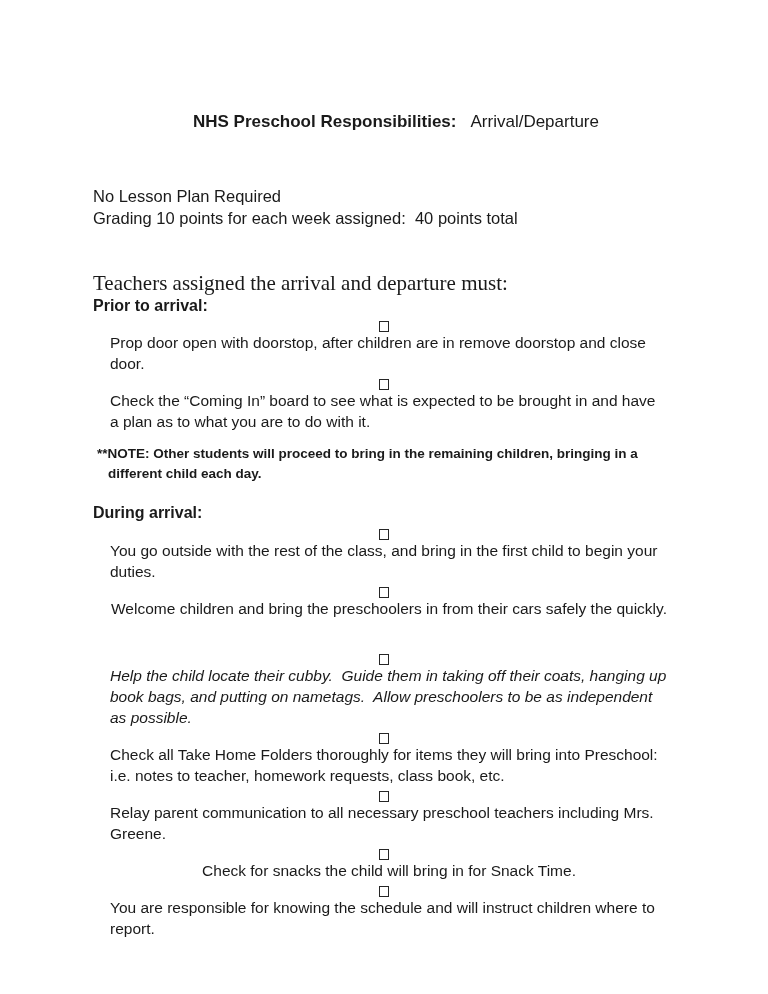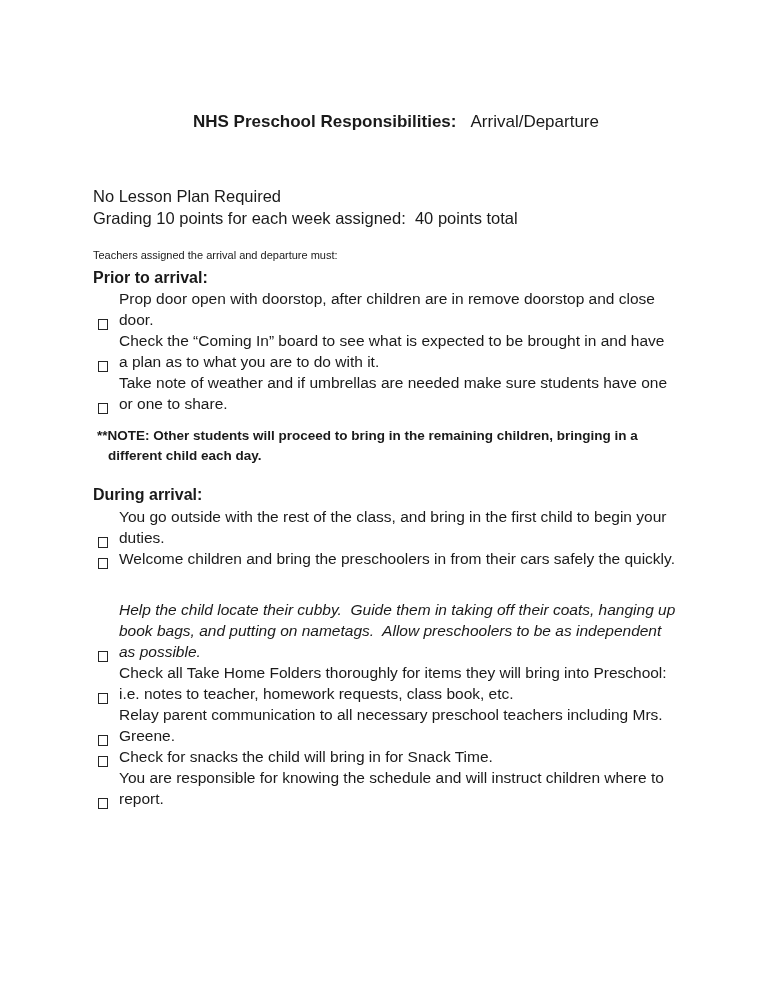--- a/index.html
+++ b/index.html
@@ -23,39 +23,41 @@
   }
   .doc-title .title-main { font-weight: bold; }
   .doc-title .title-topic { margin-left: 14px; font-weight: normal; }
   .subtitle-block { margin-top: 33px; text-align: left; }
   .subtitle {
     font-size: 16.5px;
     line-height: 21.5px;
     white-space: pre-wrap;
   }
   .intro {
-    margin-top: 16px;
-    font-size: 11px;
+    margin-top: 44px;
+    font-size: 21px;
     line-height: 21.5px;
     white-space: pre-wrap;
+    font-family: Liberation Serif, serif;
   }
   .section-heading {
     font-size: 16px;
     font-weight: bold;
     line-height: 21.5px;
     white-space: pre-wrap;
   }
   .section-heading.during { margin-top: 18px; }
   ul.checklist { list-style: none; }
   ul.checklist li {
     display: flex;
-    align-items: flex-end;
+    align-items: center;
     padding-left: 5px;
     font-size: 15.5px;
     line-height: 21px;
+    flex-direction: column;
   }
   ul.checklist li.spaced { margin-top: 30px; font-style: italic; }
   .checkbox {
     flex: none;
     width: 10px; height: 11px;
     border: 1.4px solid #262626;
     margin-top: 5px;
     margin-right: 11px;
     background: transparent;
   }
@@ -94,24 +96,20 @@
 
   <ul class="checklist">
     <li>
       <span class="checkbox"></span>
       <span class="item-text">Prop door open with doorstop, after children are in remove doorstop and close door.</span>
     </li>
     <li>
       <span class="checkbox"></span>
       <span class="item-text">Check the “Coming In” board to see what is expected to be brought in and have a plan as to what you are to do with it.</span>
     </li>
-    <li>
-      <span class="checkbox"></span>
-      <span class="item-text">Take note of weather and if umbrellas are needed make sure students have one or one to share.</span>
-    </li>
   </ul>
 
   <p class="note">**NOTE: Other students will proceed to bring in the remaining children, bringing in a different child each day.</p>
 
   <h2 class="section-heading during">During arrival:</h2>
 
   <ul class="checklist">
     <li>
       <span class="checkbox"></span>
       <span class="item-text">You go outside with the rest of the class, and bring in the first child to begin your duties.</span>

